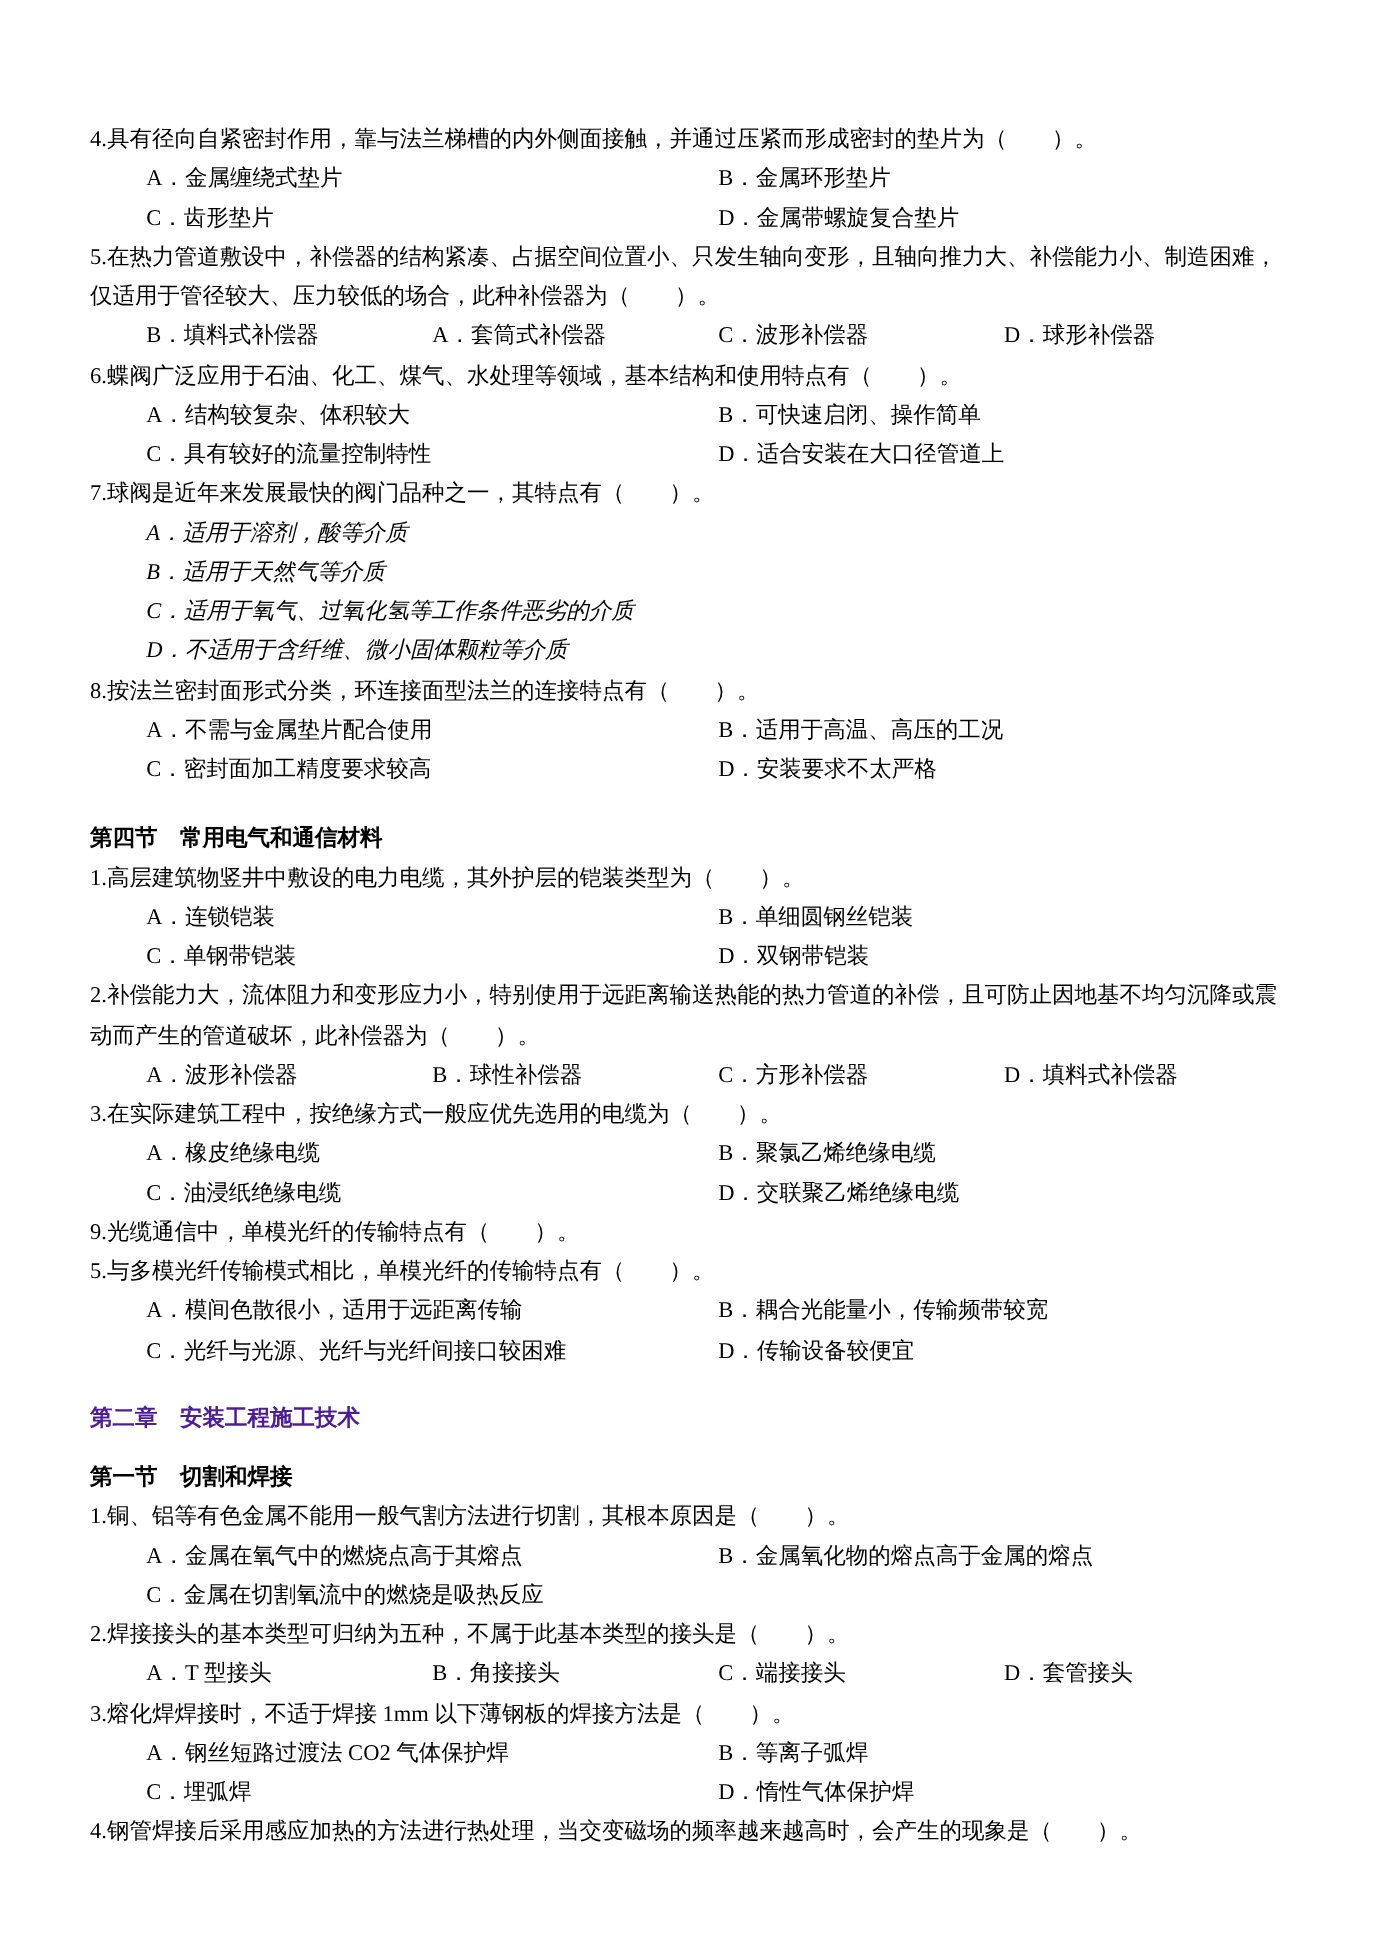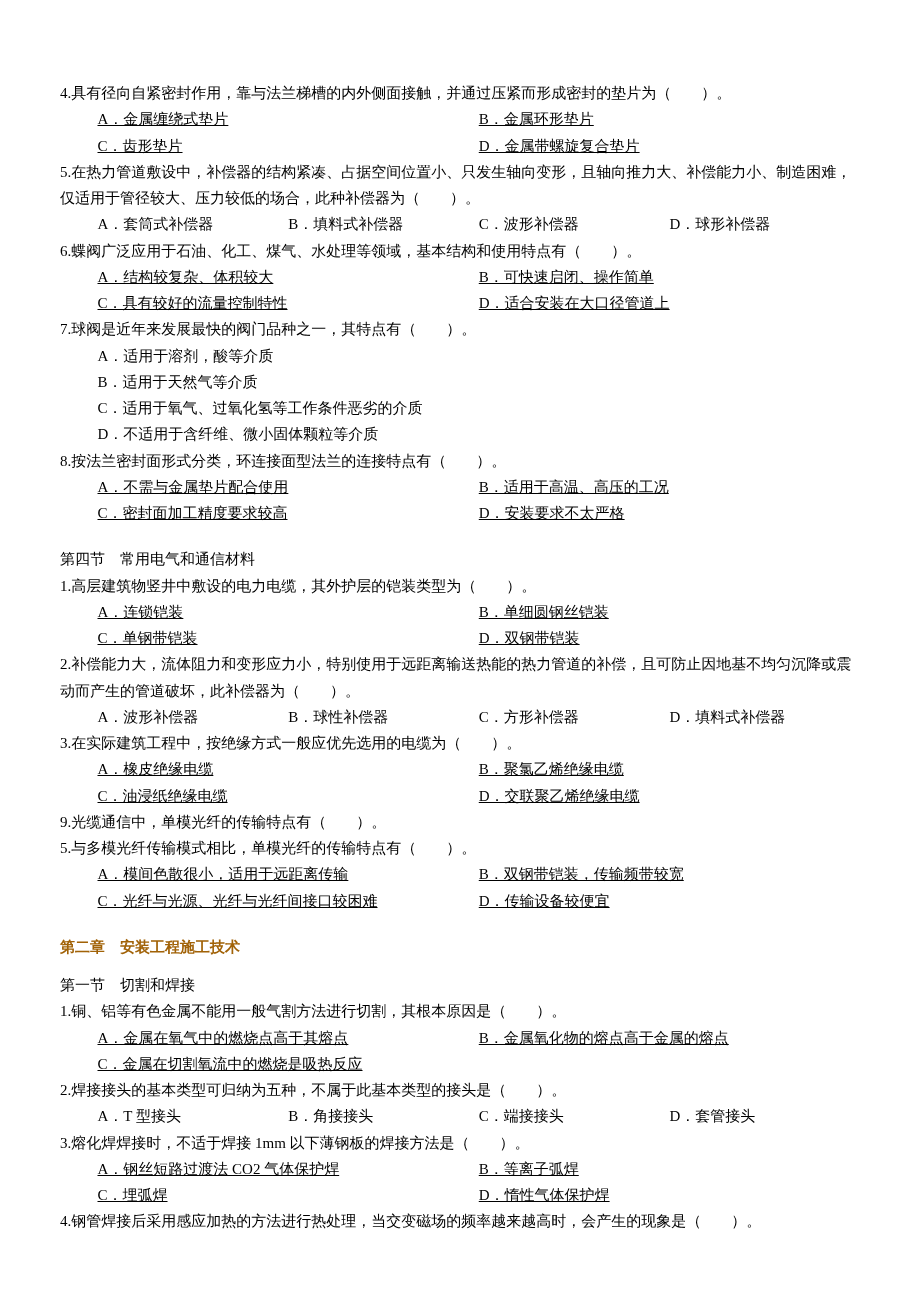--- a/index.html
+++ b/index.html
@@ -20,65 +20,65 @@
     display: block;
   }
   .options-2col {
     display: flex;
     flex-wrap: wrap;
     padding-left: 2.5em;
   }
   .options-2col > span {
     width: 50%;
     display: inline-block;
-    text-decoration: underline;
   }
   .options-4col {
     display: flex;
     padding-left: 2.5em;
   }
   .options-4col > span {
     flex: 1;
   }
   .options-1col {
     padding-left: 2.5em;
   }
   .options-1col > span {
     display: block;
+    font-style: italic;
   }
   .section-title {
-    font-weight: normal;
+    font-weight: bold;
     font-family: "SimHei", "黑体", sans-serif;
     margin-top: 20px;
   }
   .chapter-title {
     font-weight: bold;
-    font-family: Liberation Sans, sans-serif;
+    font-family: Liberation Mono, monospace;
     margin-top: 20px;
-    color: #a16207;
+    color: #4c1d95;
   }
 </style>
 </head>
 <body>
 
 <div class="question">
   <span class="q-text">4.具有径向自紧密封作用，靠与法兰梯槽的内外侧面接触，并通过压紧而形成密封的垫片为（　　）。</span>
   <div class="options-2col">
     <span>A．金属缠绕式垫片</span>
     <span>B．金属环形垫片</span>
     <span>C．齿形垫片</span>
     <span>D．金属带螺旋复合垫片</span>
   </div>
 </div>
 
 <div class="question">
   <span class="q-text">5.在热力管道敷设中，补偿器的结构紧凑、占据空间位置小、只发生轴向变形，且轴向推力大、补偿能力小、制造困难，仅适用于管径较大、压力较低的场合，此种补偿器为（　　）。</span>
   <div class="options-4col">
+    <span>B．填料式补偿器</span>
     <span>A．套筒式补偿器</span>
-    <span>B．填料式补偿器</span>
     <span>C．波形补偿器</span>
     <span>D．球形补偿器</span>
   </div>
 </div>
 
 <div class="question">
   <span class="q-text">6.蝶阀广泛应用于石油、化工、煤气、水处理等领域，基本结构和使用特点有（　　）。</span>
   <div class="options-2col">
     <span>A．结构较复杂、体积较大</span>
     <span>B．可快速启闭、操作简单</span>
@@ -140,21 +140,21 @@
 </div>
 
 <div class="question">
   <span class="q-text">9.光缆通信中，单模光纤的传输特点有（　　）。</span>
 </div>
 
 <div class="question">
   <span class="q-text">5.与多模光纤传输模式相比，单模光纤的传输特点有（　　）。</span>
   <div class="options-2col">
     <span>A．模间色散很小，适用于远距离传输</span>
-    <span>B．双钢带铠装，传输频带较宽</span>
+    <span>B．耦合光能量小，传输频带较宽</span>
     <span>C．光纤与光源、光纤与光纤间接口较困难</span>
     <span>D．传输设备较便宜</span>
   </div>
 </div>
 
 <div class="chapter-title">第二章　安装工程施工技术</div>
 <div class="section-title" style="margin-top:12px">第一节　切割和焊接</div>
 
 <div class="question">
   <span class="q-text">1.铜、铝等有色金属不能用一般气割方法进行切割，其根本原因是（　　）。</span>

